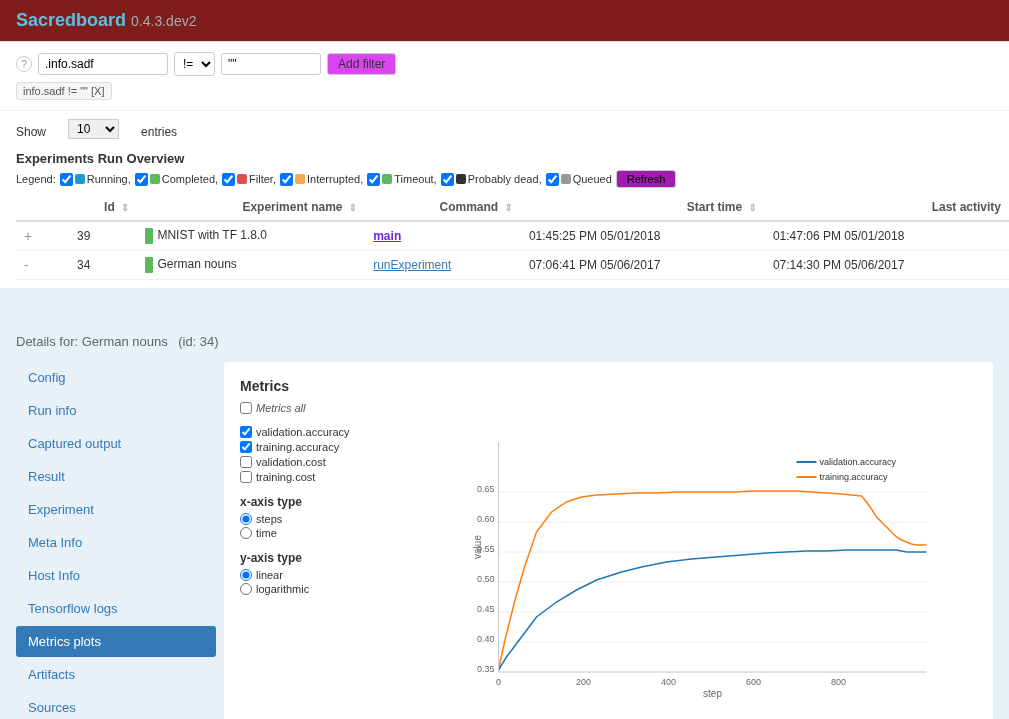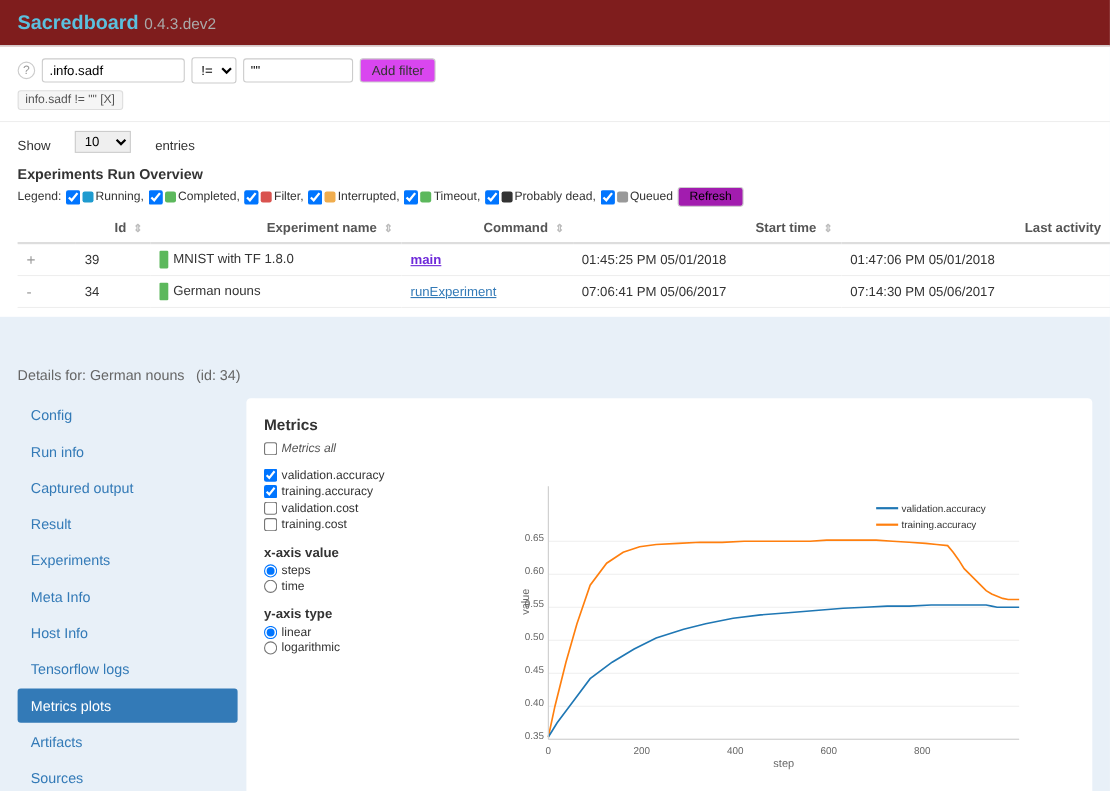--- a/index.html
+++ b/index.html
@@ -212,21 +212,21 @@
     <span>Details for: German nouns</span>
     <span style="font-size:13px; font-weight:normal; color:#666; margin-left:6px;">(id: 34)</span>
   </div>
   <div class="details-layout">
 
     <nav class="sidebar-nav" id="sidebar-nav">
     <a class="nav-item" href="#">Config</a>
         <a class="nav-item" href="#">Run info</a>
         <a class="nav-item" href="#">Captured output</a>
         <a class="nav-item" href="#">Result</a>
-        <a class="nav-item" href="#">Experiments</a>
+        <a class="nav-item" href="#">Experiment</a>
         <a class="nav-item" href="#">Meta Info</a>
         <a class="nav-item" href="#">Host Info</a>
         <a class="nav-item" href="#">Tensorflow logs</a>
         <a class="nav-item active" href="#">Metrics plots</a>
         <a class="nav-item" href="#">Artifacts</a>
         <a class="nav-item" href="#">Sources</a>
       </nav>
 
     <div class="details-content">
       <div class="metrics-section">
@@ -252,21 +252,21 @@
                 <div class="checkbox-row">
                   <input type="checkbox" style="">
                   <span>validation.cost</span>
                 </div>
                 <div class="checkbox-row">
                   <input type="checkbox" style="">
                   <span>training.cost</span>
                 </div>
               </div>
             <div class="axis-type-group">
-              <div class="axis-type-label">x-axis value</div>
+              <div class="axis-type-label">x-axis type</div>
               <div class="radio-row">
                 <input type="radio" name="xaxis" checked="" style="">
                 <span>steps</span>
               </div>
               <div class="radio-row">
                 <input type="radio" name="xaxis" style="">
                 <span>time</span>
               </div>
             </div>
             <div class="axis-type-group">

